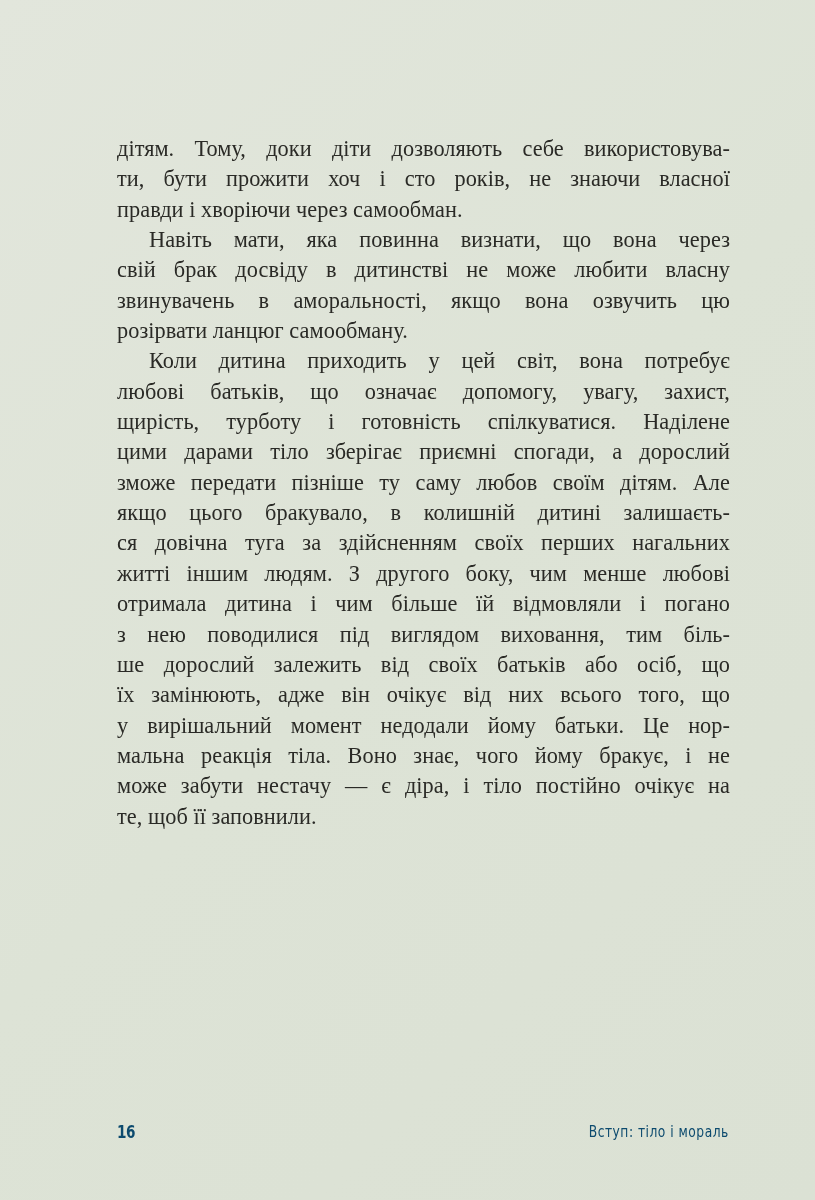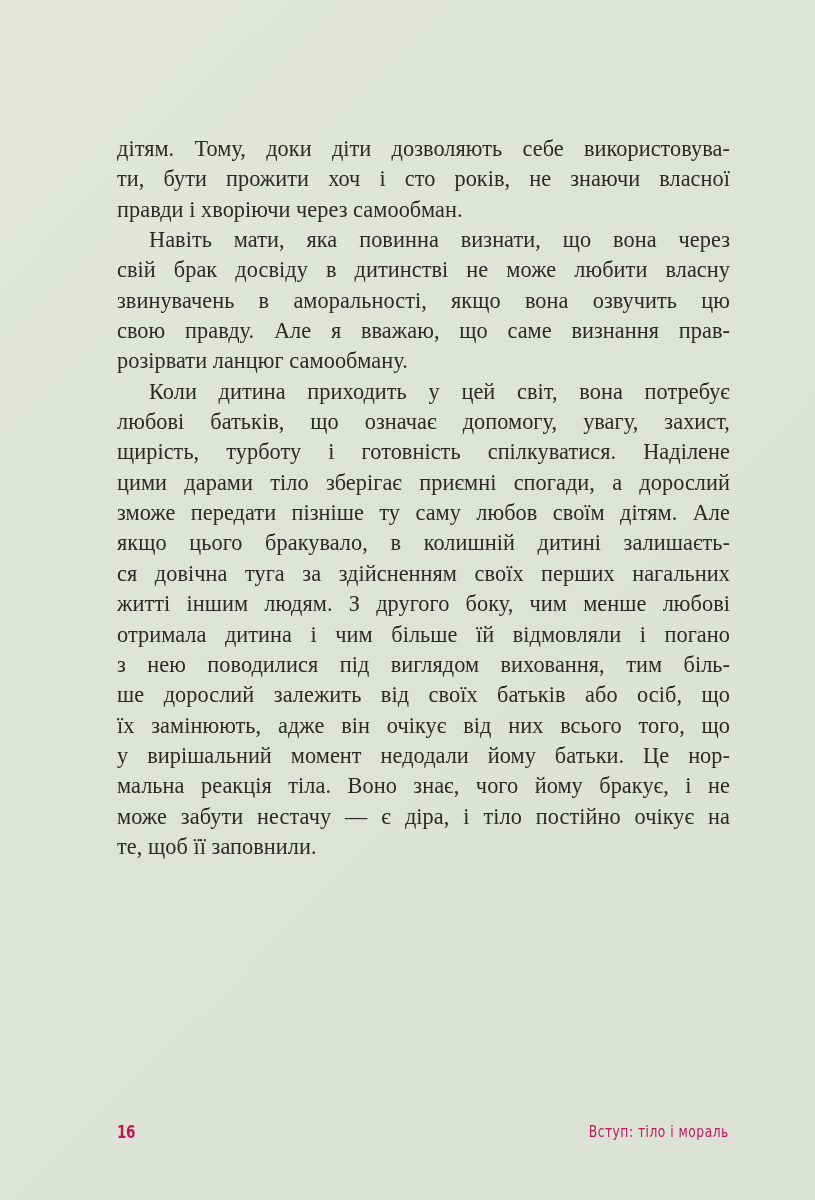--- a/index.html
+++ b/index.html
@@ -42,21 +42,21 @@
     .para .line.indent {
       text-indent: 32px;
     }
     .footer {
       position: absolute;
       top: 1122px;
       left: 117px;
       width: 612px;
       height: 24px;
       font-family: "DejaVu Sans", "Liberation Sans", sans-serif;
-      color: #be185d;
+      color: #0c4a6e;
     }
     .page-number {
       position: absolute;
       left: 0;
       top: 0;
       font-size: 17px;
       font-weight: bold;
       letter-spacing: -0.5px;
       transform: scaleX(0.8);
       transform-origin: left top;
@@ -79,21 +79,20 @@
   <p class="para">
     <span class="line">дітям. Тому, доки діти дозволяють себе використовува-</span>
     <span class="line">ти, бути прожити хоч і сто років, не знаючи власної</span>
     <span class="line last">правди і хворіючи через самообман.</span>
   </p>
 
   <p class="para">
     <span class="line indent">Навіть мати, яка повинна визнати, що вона через</span>
     <span class="line">свій брак досвіду в дитинстві не може любити власну</span>
     <span class="line">звинувачень в аморальності, якщо вона озвучить цю</span>
-    <span class="line">свою правду. Але я вважаю, що саме визнання прав-</span>
     <span class="line last">розірвати ланцюг самообману.</span>
   </p>
 
   <p class="para">
     <span class="line indent">Коли дитина приходить у цей світ, вона потребує</span>
     <span class="line">любові батьків, що означає допомогу, увагу, захист,</span>
     <span class="line">щирість, турботу і готовність спілкуватися. Наділене</span>
     <span class="line">цими дарами тіло зберігає приємні спогади, а дорослий</span>
     <span class="line">зможе передати пізніше ту саму любов своїм дітям. Але</span>
     <span class="line">якщо цього бракувало, в колишній дитині залишаєть-</span>

